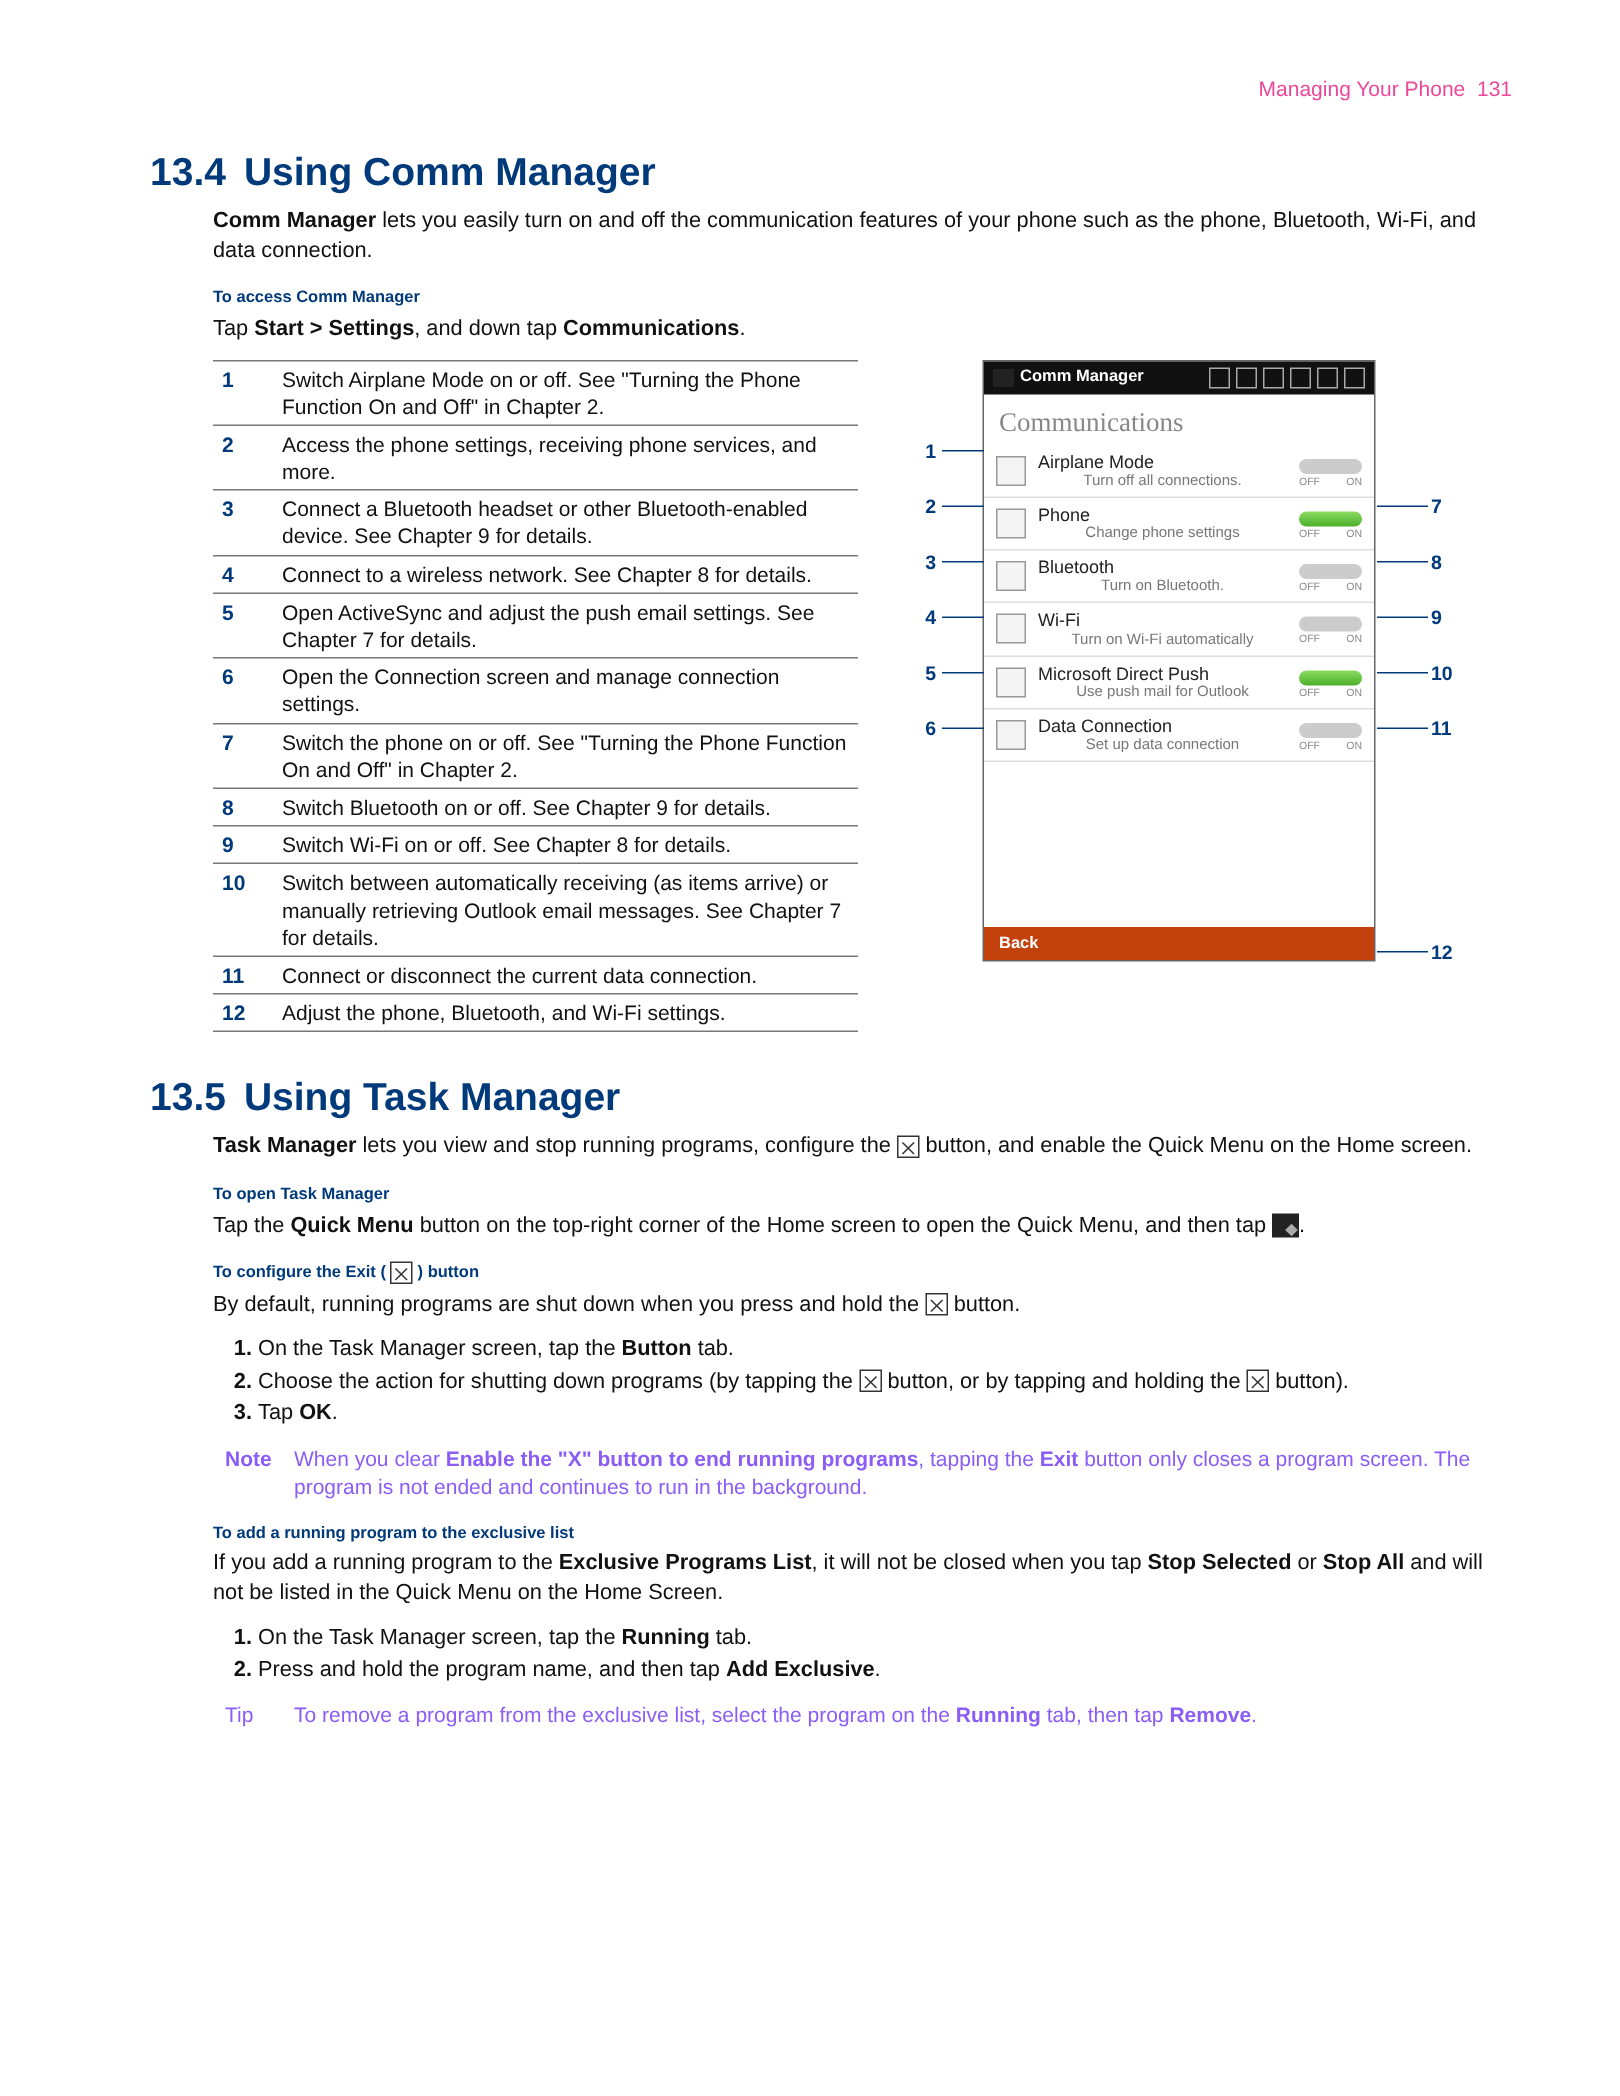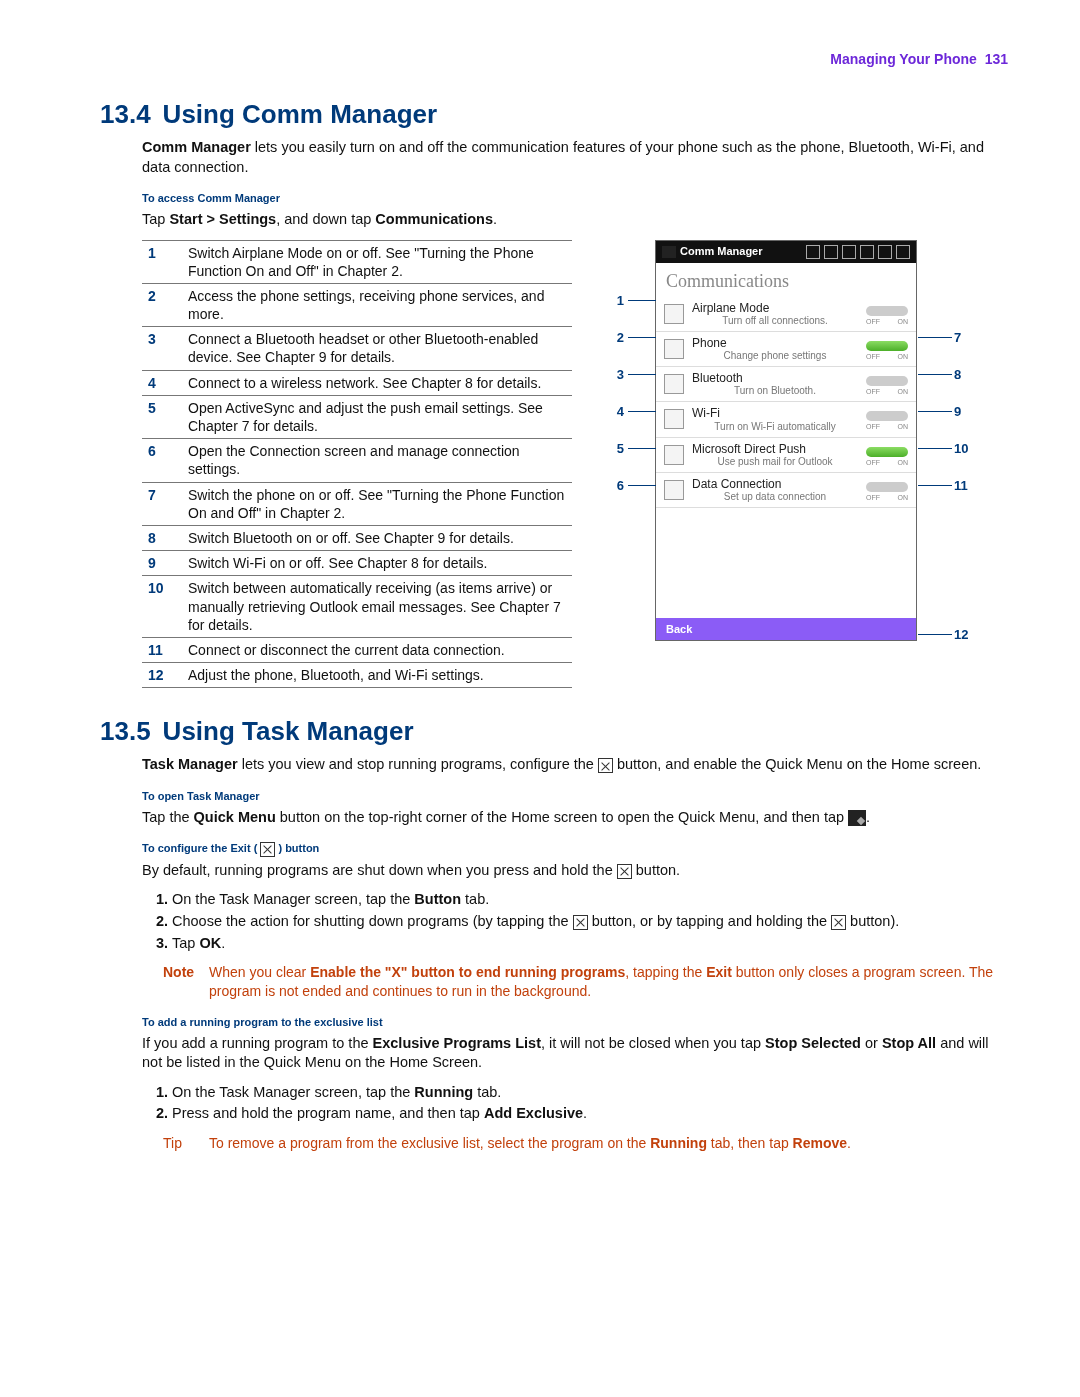--- a/index.html
+++ b/index.html
@@ -9,23 +9,22 @@
     margin: 0;
     padding: 50px 72px 60px 100px;
     width: 1080px;
     box-sizing: border-box;
     line-height: 1.35;
     background: #fff;
   }
   .page-header {
     text-align: right;
     font-size: 14px;
-    color: #6d28d9;
+    color: #ec4899;
     margin-bottom: 28px;
-    font-weight: bold;
   }
   h2.section {
     font-size: 26px;
     color: #003a7a;
     font-weight: 700;
     margin: 14px 0 6px 0;
   }
   .sec-num { margin-right: 12px; }
   p { margin: 4px 0 10px 0; }
   .b { font-weight: 700; }
@@ -64,30 +63,30 @@
   .crow { display:flex; align-items:center; border-bottom:1px solid #ddd; padding:5px 8px 5px 8px; gap:8px;}
   .crow .cicon { width:18px;height:18px;border:1px solid #999;background:#f4f4f4;display:inline-block;flex-shrink:0;}
   .crow .ctxt { flex:1; line-height:1.1;}
   .crow .ctxt .ct { font-weight:400; font-size:12px; color:#222;}
   .crow .ctxt .cs { font-size:10px;color:#777;text-align:center;}
   .crow .tog { width:42px;height:16px;position:relative;flex-shrink:0;}
   .tog .pill { width:42px;height:10px;border-radius:5px;background:#ccc;display:block;}
   .tog.on .pill{ background: linear-gradient(#8bdc63,#4caf29);}
   .tog .lab {font-size:7px;color:#888;display:flex;justify-content:space-between;margin-top:1px;}
   .shot-fill { height:110px;}
-  .shot-bot { background:#8b5cf6;color:#fff;height:22px;display:flex;align-items:center;padding:0 10px;font-size:11px;font-weight:700;}
+  .shot-bot { background:#c2410c;color:#fff;height:22px;display:flex;align-items:center;padding:0 10px;font-size:11px;font-weight:700;}
   
   .callout-l { position:absolute; color:#003a7a; font-weight:700; font-size:13px; text-align:right; width:18px;}
   .callout-r { position:absolute; color:#003a7a; font-weight:700; font-size:13px; width:22px;}
   .cline { position:absolute; height:0; border-top:1px solid #003a7a;}
   
   ol.steps { margin:6px 0 10px 42px; padding-left: 30px;}
   ol.steps li { margin: 2px 0; }
   ol.steps li::marker { font-weight:700;}
-  .note-row, .tip-row { display:flex; margin: 8px 0 8px 63px; color:#c2410c; font-size:14px;justify-content:flex-end;}
+  .note-row, .tip-row { display:flex; margin: 8px 0 8px 50px; color:#8b5cf6; font-size:14px;justify-content:flex-end;}
   .note-row .lbl, .tip-row .lbl { font-weight:700; width:46px; flex-shrink:0;}
   .note-row .lbl{ width:46px;}
   .tip-row .lbl{ width:46px; font-weight:400;}
   .note-row .txt, .tip-row .txt { flex:1;}
   .xicon { display:inline-block; width:13px; height:13px; border:1px solid #333; position:relative; vertical-align:middle; background:#fff;}
   .xicon::before, .xicon::after { content:""; position:absolute; left:1px; right:1px; top:50%; border-top:1.5px solid #333;}
   .xicon::before{ transform: rotate(45deg);}
   .xicon::after{ transform: rotate(-45deg);}
   .tmicon { display:inline-block; width:18px;height:16px;background:#222; vertical-align:middle; position:relative;}
   .tmicon::after{content:"";position:absolute;right:2px;bottom:2px;width:6px;height:6px;background:#aaa;transform:rotate(45deg);}

